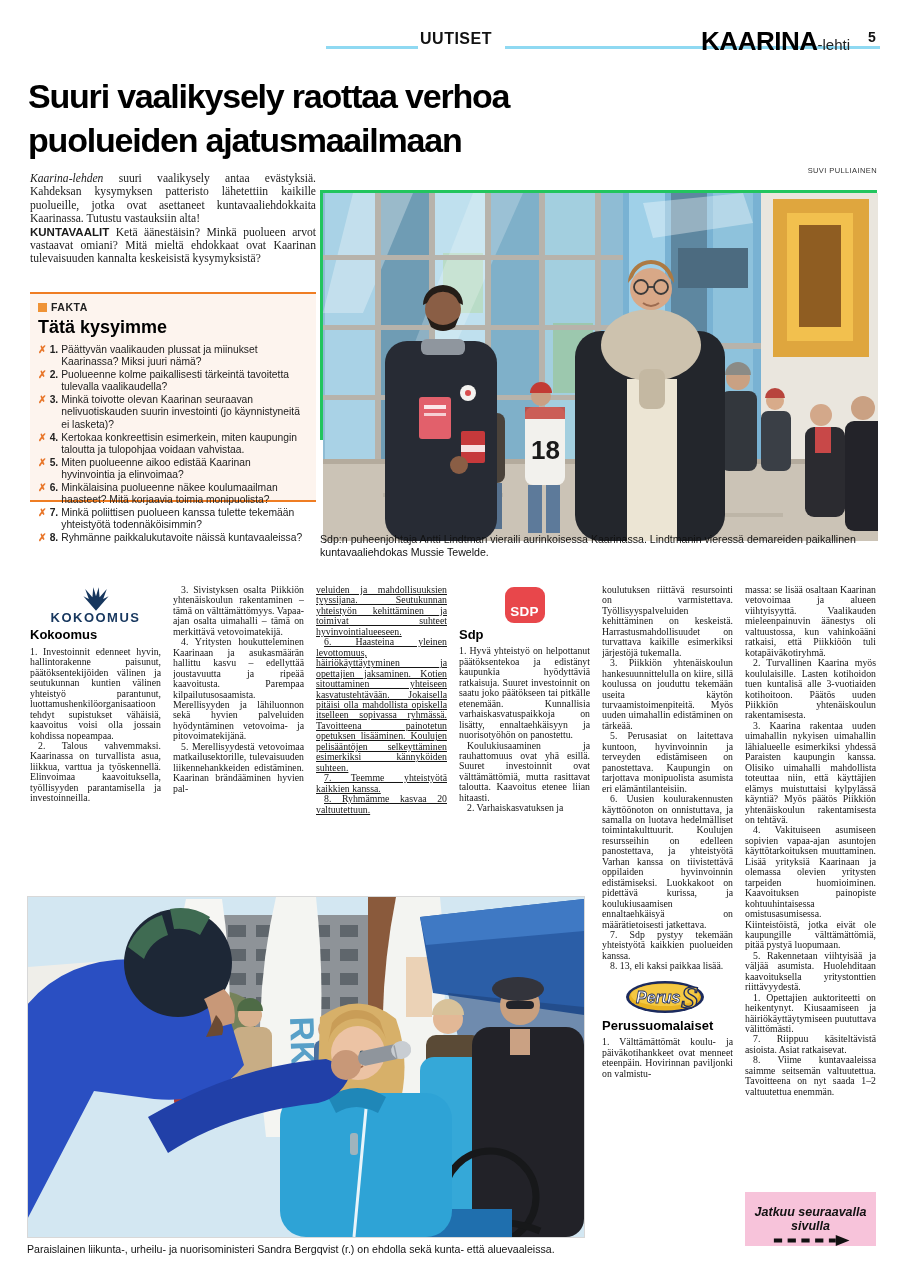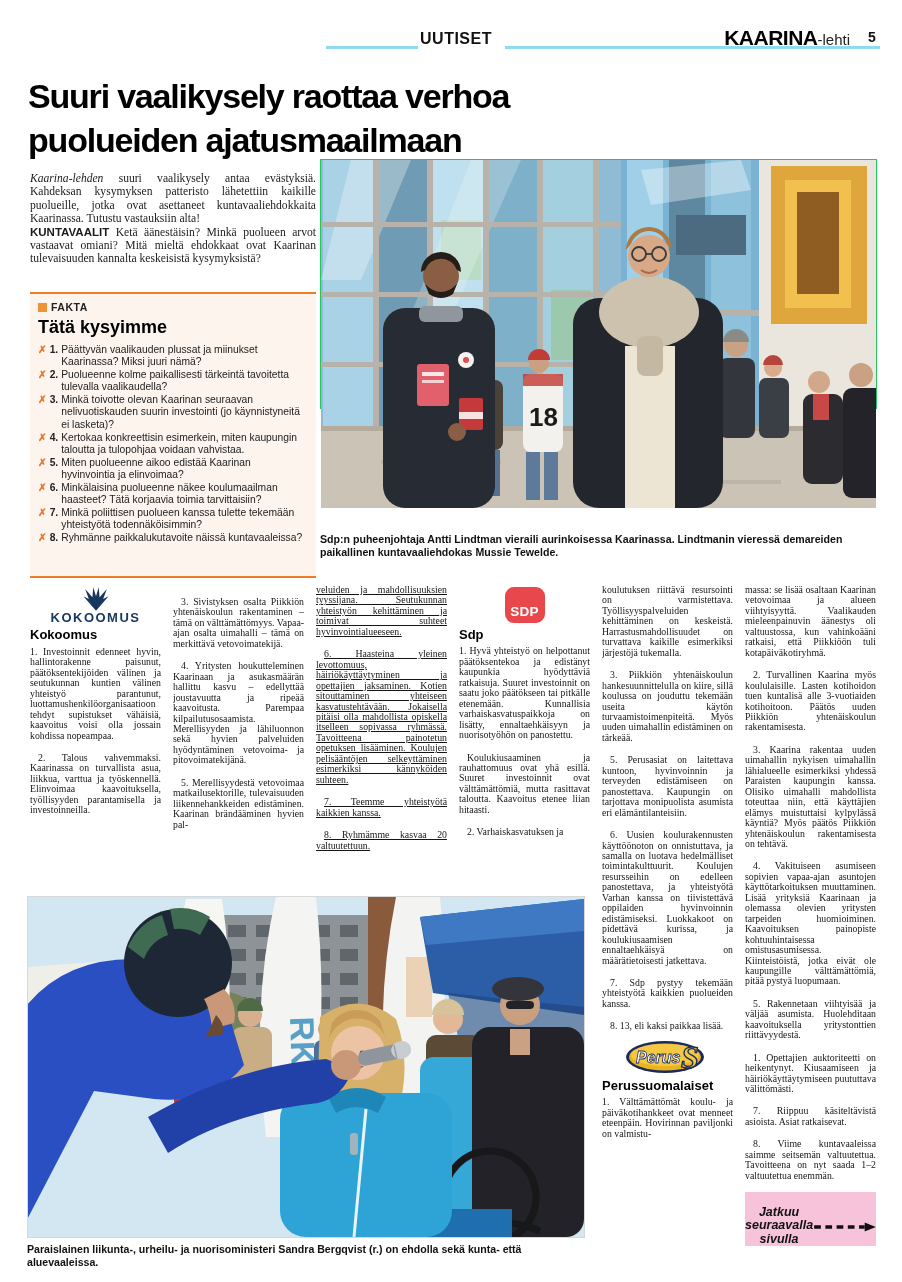--- a/index.html
+++ b/index.html
@@ -11,56 +11,56 @@
   
   .contact{left:30px;top:26px;width:292px;height:52px;background:#cde0ac;border-radius:4px;
            display:flex;flex-direction:column;justify-content:center;align-items:center;
            box-shadow:4px 6px 0 #dcebc2, -3px 4px 0 #dcebc2;}
   .contact .l1{font-style:italic;font-size:12.5px;color:#222;}
   .contact .l2{font-family:"Liberation Sans",sans-serif;font-weight:bold;font-size:12.5px;color:#111;}
   .bluerule{height:3px;background:#8fd9f2;top:46px;}
   .section-label{top:30px;left:401px;width:110px;text-align:center;font-weight:bold;font-size:16px;
                  letter-spacing:.5px;color:#111;}
   .masthead{top:26px;left:700px;width:150px;text-align:right;white-space:nowrap;}
-  .masthead .big{font-weight:bold;font-size:21px;letter-spacing:-.5px;color:#000;}
+  .masthead .big{font-weight:bold;font-size:26px;letter-spacing:-.5px;color:#000;}
   .masthead .small{font-size:15px;color:#222;}
   .pagenum{top:29px;left:868px;font-weight:bold;font-size:14px;color:#111;}
 
   
   .headline{top:74px;left:28px;width:846px;font-weight:bold;font-size:34px;line-height:44px;
             letter-spacing:-1.2px;color:#000;}
 
   
   .intro{top:172px;left:30px;width:286px;font-size:11.6px;line-height:13.4px;text-align:justify;}
   .intro .kick{font-family:"Liberation Sans",sans-serif;font-weight:bold;font-size:11.5px;}
   .intro p{margin:0;}
 
   
-  .fakta{top:292px;left:30px;width:286px;height:286px;background:#fdf4ee;
+  .fakta{top:292px;left:30px;width:286px;height:210px;background:#fdf4ee;
          border-top:2px solid #ef7d23;border-bottom:2px solid #ef7d23;box-sizing:border-box;
          padding:7px 13px 0 8px;}
   .fakta .label{font-weight:bold;font-size:10.5px;letter-spacing:.5px;color:#222;display:flex;align-items:center;gap:4px;}
   .fakta .sq{width:9px;height:9px;background:#ef9336;display:inline-block;}
   .fakta h2{margin:4px 0 6px 0;font-size:18px;font-family:"Liberation Sans",sans-serif;color:#000;}
   .q{display:flex;font-family:"Liberation Sans",sans-serif;font-size:10.3px;line-height:12.1px;
      color:#222;margin-bottom:1px;}
   .q .x{color:#e8762a;font-weight:bold;margin-right:3px;flex:0 0 auto;}
   .q .num{font-weight:bold;margin-right:3px;flex:0 0 auto;}
 
   
   .credit{top:166px;left:520px;width:357px;text-align:right;font-size:7.5px;letter-spacing:.4px;
           color:#333;font-family:"Liberation Sans",sans-serif;}
-  .mainphoto{top:159px;left:320px;width:557px;height:250px;border:1px solid #22c55e;box-sizing:border-box;}
-  .caption{font-family:"Liberation Sans",sans-serif;font-weight:bold;font-size:10.6px;line-height:12.6px;color:#111;}
+  .mainphoto{top:190px;left:320px;width:557px;height:250px;border:3px solid #22c55e;box-sizing:border-box;}
+  .caption{font-family:"Liberation Sans",sans-serif;font-weight:normal;font-size:10.6px;line-height:12.6px;color:#111;}
   .maincap{top:533px;left:320px;width:557px;}
 
   
   .col{top:585px;width:131px;font-size:9.8px;line-height:10.45px;text-align:justify;color:#151515;}
   .col p{margin:0;}
-  .col p.ind{text-indent:8px;margin-top:12px;}
+  .col p.ind{text-indent:8px;}
   .c1{left:30px;height:306px;overflow:hidden;}
   .c2{left:173px;height:306px;overflow:hidden;}
   .c3{left:316px;height:306px;overflow:hidden;text-decoration:underline;}
   .c4{left:459px;height:306px;overflow:hidden;}
   .c5{left:602px;height:656px;overflow:hidden;}
   .c6{left:745px;height:600px;overflow:hidden;}
 
   .partyhead{font-family:"Liberation Sans",sans-serif;font-weight:bold;font-size:13px;margin:7px 0 6px 0;
              text-align:left;color:#000;}
   .logo-wrap{display:flex;flex-direction:column;align-items:center;margin:2px 0 2px 0;}
@@ -69,21 +69,21 @@
   .sdp-badge{width:40px;height:36px;background:#e8474b;border-radius:9px;display:flex;align-items:flex-end;
              justify-content:center;margin:2px auto 0 auto;}
   .sdp-badge span{color:#fff;font-family:"Liberation Sans",sans-serif;font-weight:bold;font-size:13.5px;
                   margin-bottom:6px;letter-spacing:.3px;}
 
   
   .bottomphoto{top:896px;left:27px;width:558px;height:342px;border:1px solid #d8d8d8;box-sizing:border-box;}
   .bottomcap{top:1243px;left:27px;width:558px;}
 
   
-  .cont{top:1192px;left:745px;width:131px;height:54px;background:#f7c3da;display:flex;flex-direction:row;
+  .cont{top:1192px;left:745px;width:131px;height:54px;background:#f7c3da;display:flex;flex-direction:column;
         align-items:center;justify-content:flex-end;padding-top:14px;box-sizing:border-box;}
   .cont .t{font-family:"Liberation Sans",sans-serif;font-weight:bold;font-style:italic;font-size:12.5px;
            line-height:13.5px;color:#111;text-align:center;}
   .cont svg{margin-top:2px;}
 </style>
 </head>
 <body>
 
 <div id="page">
 
@@ -132,21 +132,21 @@
         <span>Kertokaa konkreettisin esimerkein, miten kaupungin taloutta ja tulopohjaa voidaan vahvistaa.</span>
       </div>
     <div class="q">
         <span class="x">✗</span>
         <span class="num">5.</span>
         <span>Miten puolueenne aikoo edistää Kaarinan hyvinvointia ja elinvoimaa?</span>
       </div>
     <div class="q">
         <span class="x">✗</span>
         <span class="num">6.</span>
-        <span>Minkälaisina puolueenne näkee koulumaailman haasteet? Tätä korjaavia toimia tarvittaisiin?</span>
+        <span>Minkälaisina puolueenne näkee koulumaailman haasteet? Mitä korjaavia toimia monipuolista?</span>
       </div>
     <div class="q">
         <span class="x">✗</span>
         <span class="num">7.</span>
         <span>Minkä poliittisen puolueen kanssa tulette tekemään yhteistyötä todennäköisimmin?</span>
       </div>
     <div class="q">
         <span class="x">✗</span>
         <span class="num">8.</span>
         <span>Ryhmänne paikkalukutavoite näissä kuntavaaleissa?</span>

